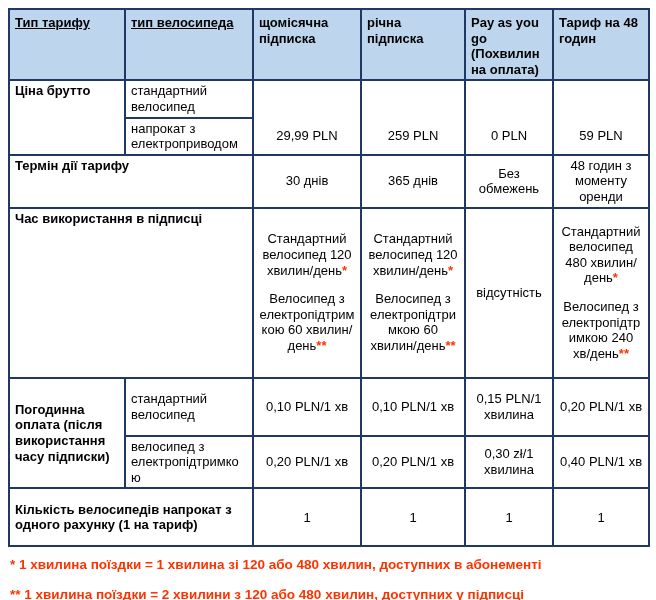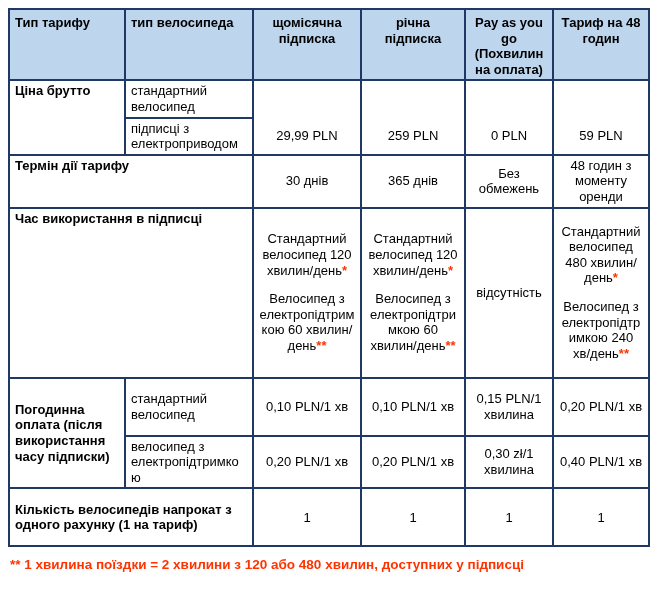--- a/index.html
+++ b/index.html
@@ -23,24 +23,24 @@
     font-size: 13px;
     line-height: 1.2;
     overflow-wrap: break-word;
     word-wrap: break-word;
     word-break: break-word;
   }
   table.tariff th {
     background: var(--header_bg, #BDD6EE);
     font-weight: bold;
     vertical-align: top;
-    text-align: center;
+    text-align: left;
     padding-top: 5px;
   }
-  table.tariff th.left { text-align: left; }
+  table.tariff th.left { text-align: left; text-decoration: underline; }
   td.label {
     font-weight: bold;
     text-align: left;
     vertical-align: top;
     padding-top: 4px;
   }
   td.label.mid { vertical-align: middle; }
   td.bike { text-align: left; vertical-align: middle; }
   td.val  { text-align: center; vertical-align: middle; }
   td.val.price { vertical-align: bottom; padding-bottom: 10px; margin-top: 48px; }
@@ -88,21 +88,21 @@
 
     <tr class="r-price1">
       <td class="label" rowspan="2">Ціна брутто</td>
       <td class="bike">стандартний велосипед</td>
       <td class="val price" rowspan="2">29,99 PLN</td>
       <td class="val price" rowspan="2">259 PLN</td>
       <td class="val price" rowspan="2">0 PLN</td>
       <td class="val price" rowspan="2">59 PLN</td>
     </tr>
     <tr class="r-price2">
-      <td class="bike">підписці з електроприводом</td>
+      <td class="bike">напрокат з електроприводом</td>
     </tr>
 
     <tr class="r-term">
       <td class="label" colspan="2">Термін дії тарифу</td>
       <td class="val">30 днів</td>
       <td class="val">365 днів</td>
       <td class="val">Без обмежень</td>
       <td class="val">48 годин з моменту оренди</td>
     </tr>
 
@@ -144,14 +144,15 @@
       <td class="val">1</td>
       <td class="val">1</td>
       <td class="val">1</td>
       <td class="val">1</td>
     </tr>
   </tbody>
     </table>
 </div>
 
 <div class="footnotes">
+  <div class="footnote">* 1 хвилина поїздки = 1 хвилина зі 120 або 480 хвилин, доступних в абонементі</div>
   <div class="footnote">** 1 хвилина поїздки = 2 хвилини з 120 або 480 хвилин, доступних у підписці</div>
 </div>
 
 </body></html>

